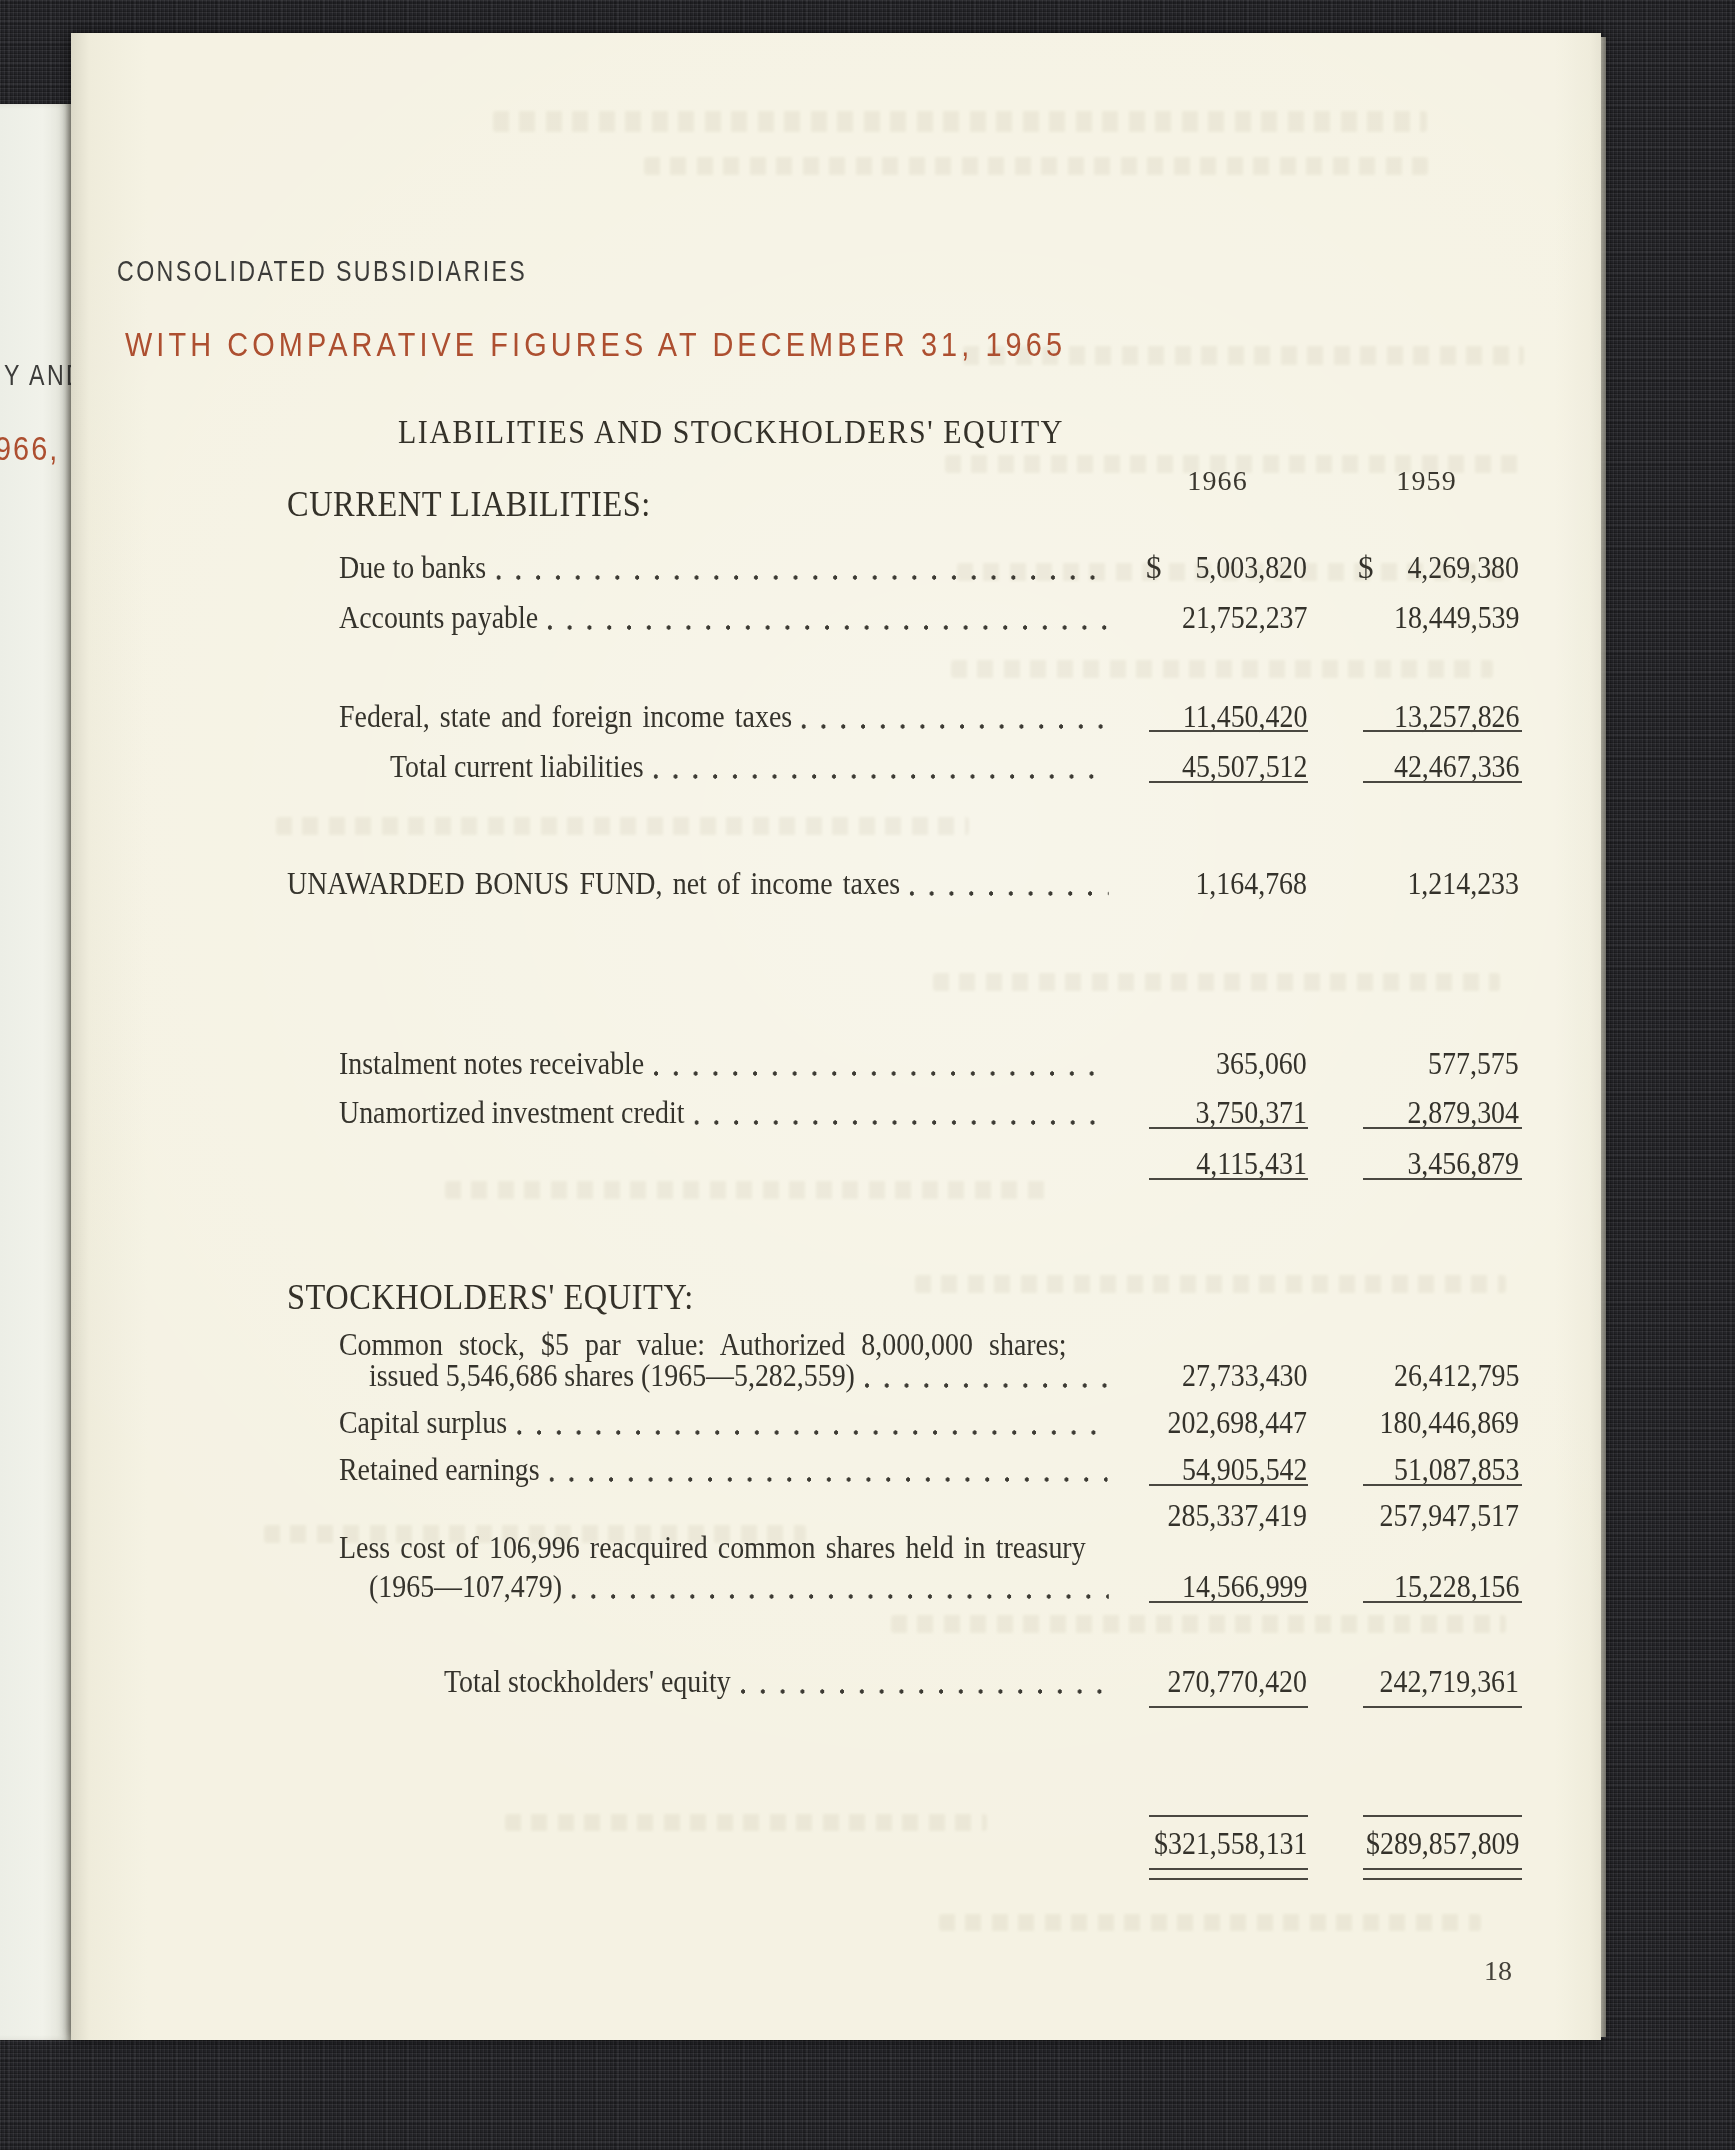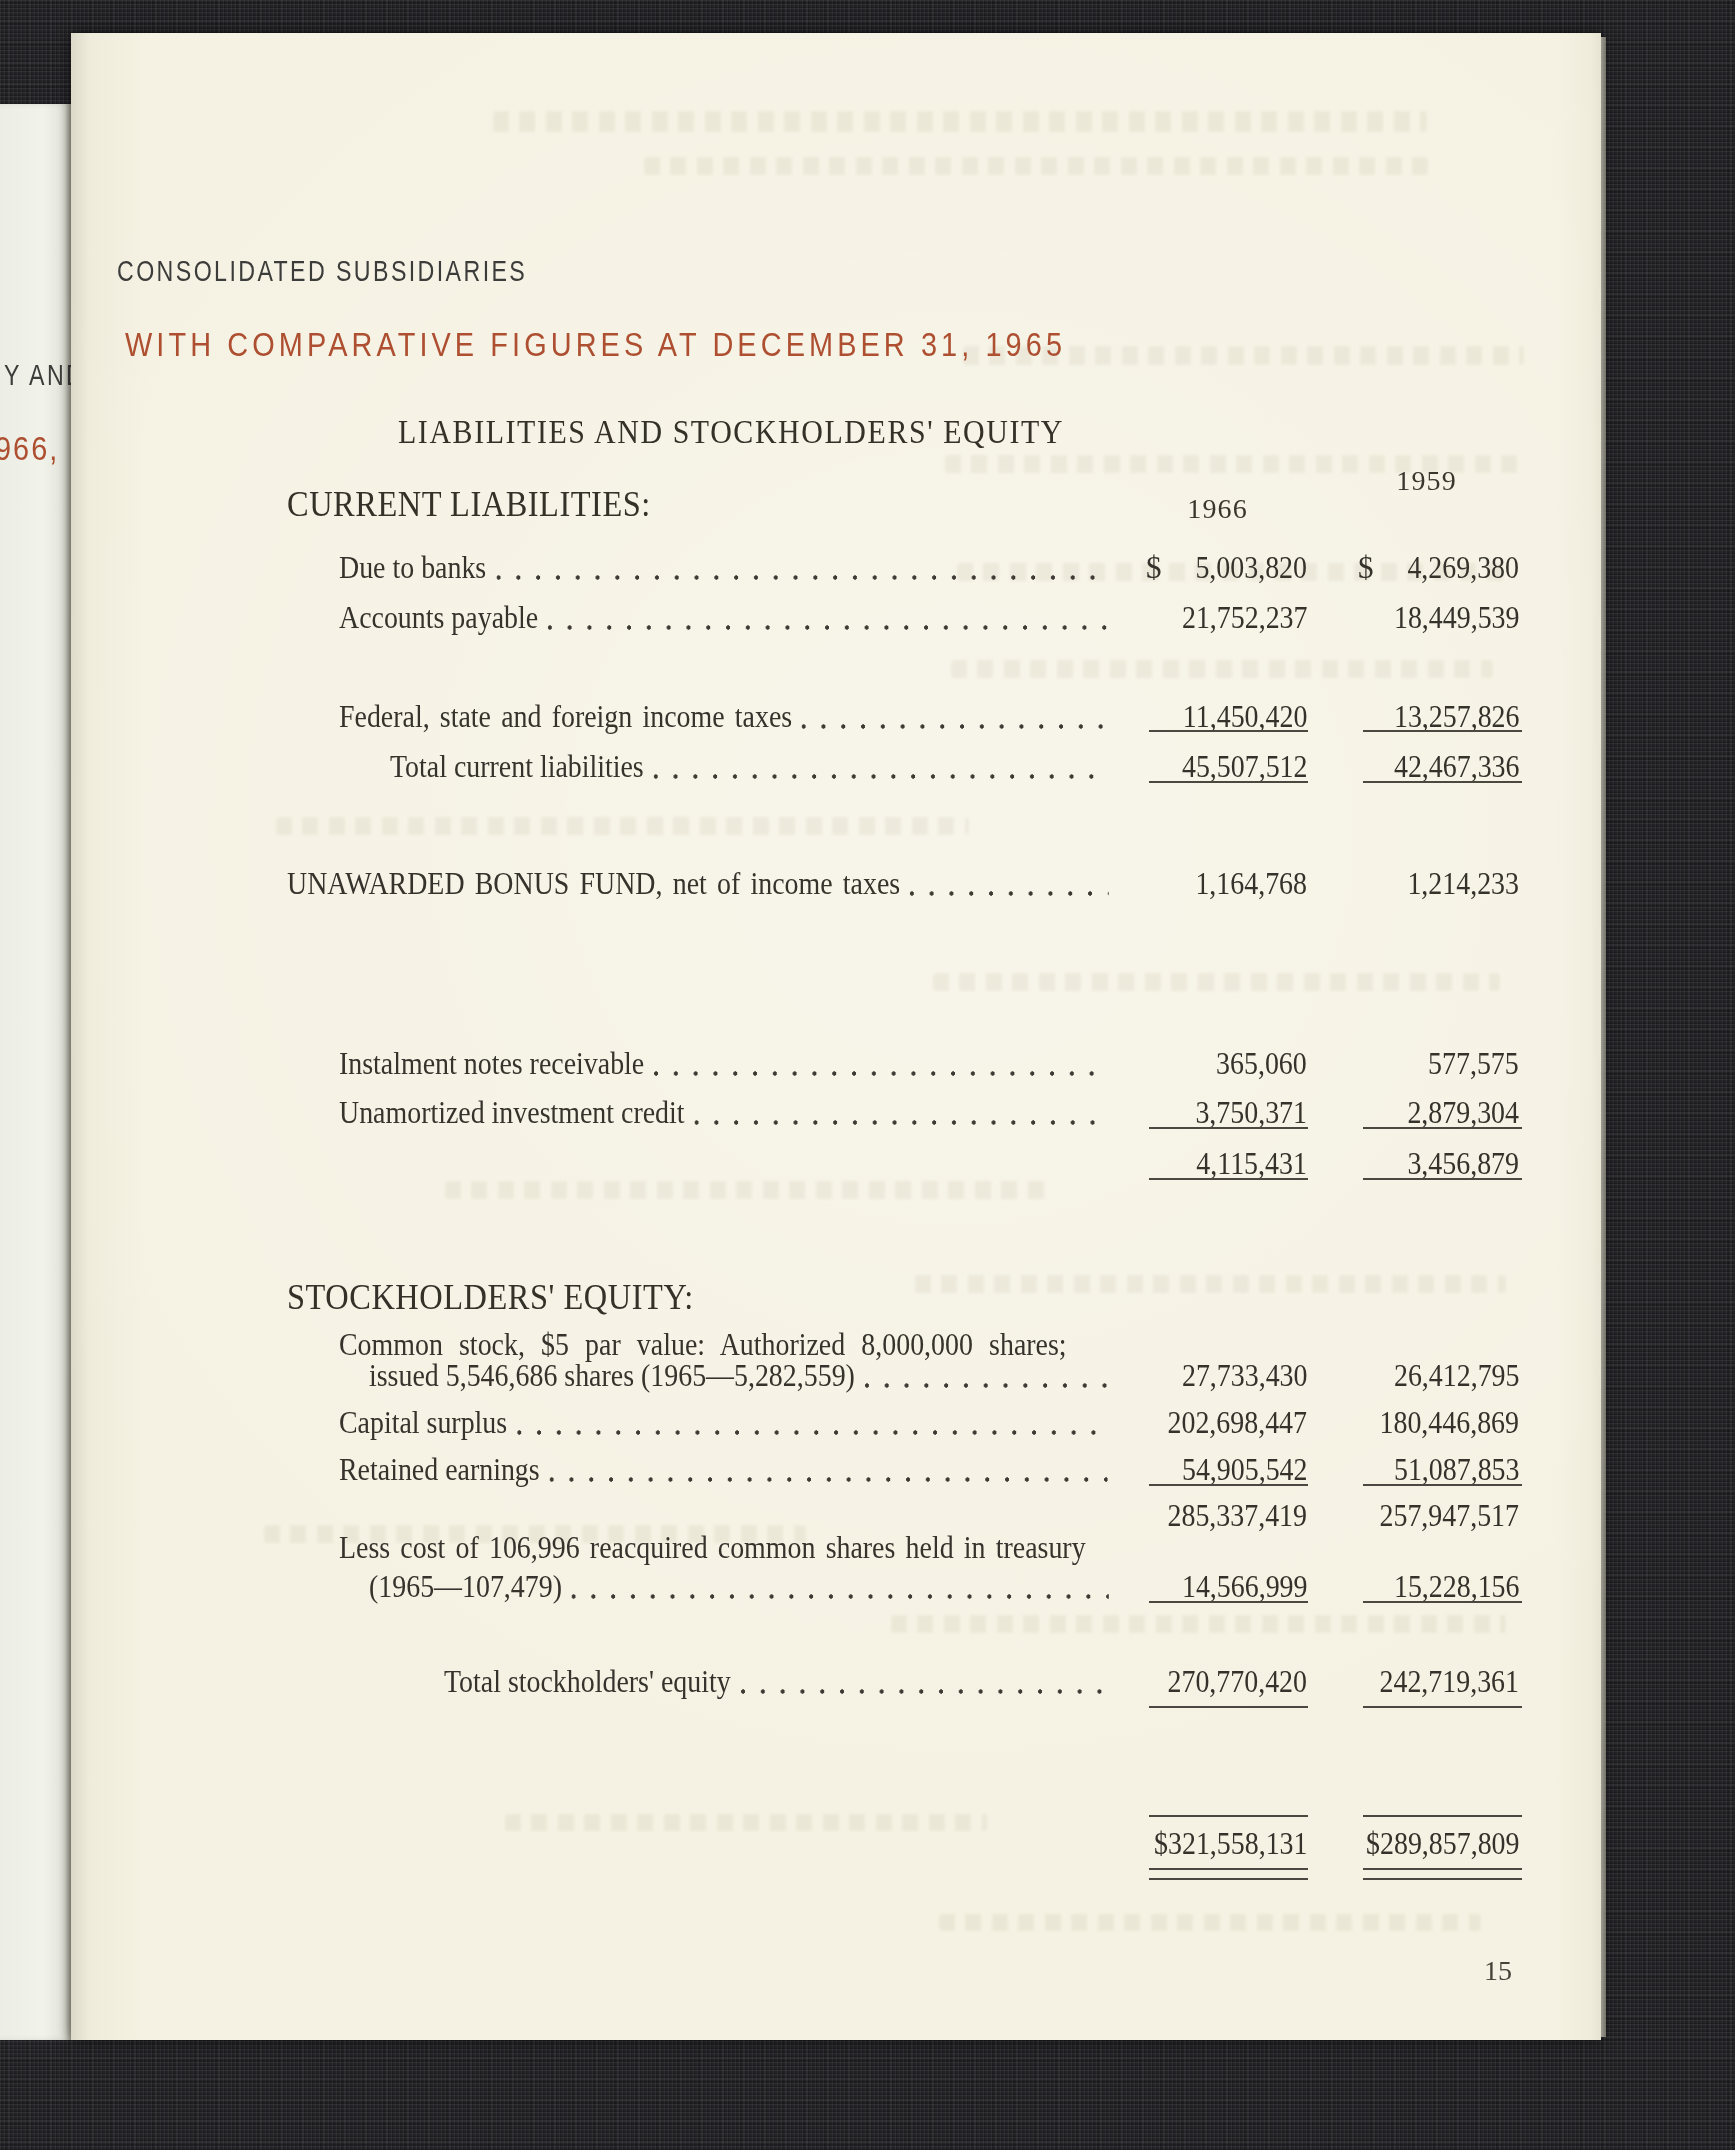--- a/index.html
+++ b/index.html
@@ -28,21 +28,21 @@
         background:linear-gradient(90deg,#cdcaba,#8d8b7f);opacity:.75;}
   
   .hdr-sans{position:absolute;white-space:nowrap;font-family:"Liberation Sans",sans-serif;}
   .hdr-line1{left:46px;top:222px;font-size:29px;letter-spacing:3px;color:#3c3c3a;
         transform:scaleX(.8);transform-origin:0 0;}
   .hdr-line2{left:54px;top:292px;font-size:34px;letter-spacing:4.8px;
         transform:scaleX(.85);transform-origin:0 0;}
   .stmt-title{position:absolute;left:327px;top:380px;font-size:34px;letter-spacing:1.8px;
         color:#343129;white-space:nowrap;transform:scaleX(.88);transform-origin:0 0;}
   .colhdr{position:absolute;top:432px;font-size:28px;color:#3a372f;letter-spacing:1.2px;}
-  .colhdr.c1{right:353px;margin-top:28px;}
+  .colhdr.c1{right:353px;}
   .colhdr.c2{right:144px;}
   
   .row{position:absolute;left:0;right:0;height:42px;color:#35332c;}
   .lblwrap{position:absolute;display:flex;align-items:baseline;
         transform:scaleX(.9);transform-origin:0 0;}
   .lbl{white-space:nowrap;font-size:31px;line-height:39px;}
   .sectionhdr .lbl{font-size:36px;letter-spacing:0.6px;color:#343129;}
   .leader{flex:1 1 auto;align-self:flex-end;height:7.2px;margin:0 3.6px 6px 11px;
         background-image:radial-gradient(circle at 2.4px 3.6px,#3c3a33 2px,rgba(0,0,0,0) 2.5px);
         background-size:22px 7.2px;background-repeat:repeat-x;}
@@ -263,19 +263,19 @@
     <div class="rule c2" style="top:1782px"></div>
     <div class="row" style="top:1791px">
       <span class="num c1">$321,558,131</span>
       <span class="num c2">$289,857,809</span>
     </div>
     <div class="rule c1" style="top:1835px"></div>
     <div class="rule c2" style="top:1835px"></div>
     <div class="rule c1" style="top:1845px"></div>
     <div class="rule c2" style="top:1845px"></div>
 
-    <div class="page-num">15</div>
+    <div class="page-num">18</div>
   </div>
 
   <div class="page-edge"></div>
 
 </div>
 
 
 </body></html>

